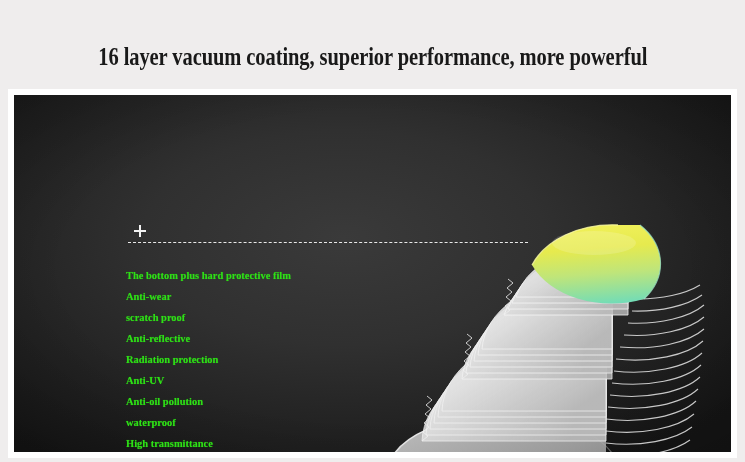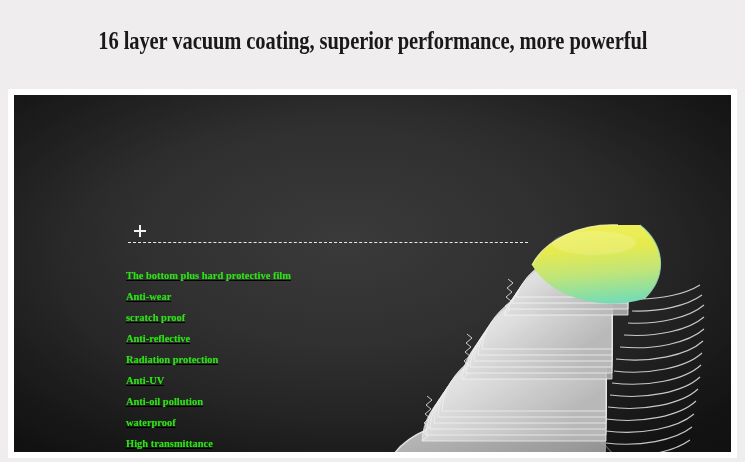--- a/index.html
+++ b/index.html
@@ -13,21 +13,21 @@
 
   #page {
     position: relative;
     width: 745px; height: 462px;
     background: #efeded;
   }
 
   
   #title-bar {
     position: absolute;
-    left: 0; top: 0;
+    left: 0; top: 16px;
     width: 745px; height: 82px;
     display: flex;
     align-items: center;
     justify-content: center;
   }
   #title-text {
     font-family: "Liberation Serif", serif;
     font-weight: bold;
     font-size: 25px;
     line-height: 30px;
@@ -86,21 +86,20 @@
   }
   #dash-top    { left: 114px; top: 147px; width: 400px; }
 
   
   #feature-list {
     position: absolute;
     left: 112px; top: 170px;
     z-index: 7;
     margin: 0; padding: 0;
     list-style: none;
-    text-decoration: underline;
   }
   #feature-list li {
     font-family: "Liberation Serif", serif;
     font-weight: bold;
     font-size: 11px;
     line-height: 21px;
     color: #2ee016;
     white-space: nowrap;
     text-shadow: 0 0 1px rgba(46,224,22,0.55);
     transform: scaleX(0.95);

